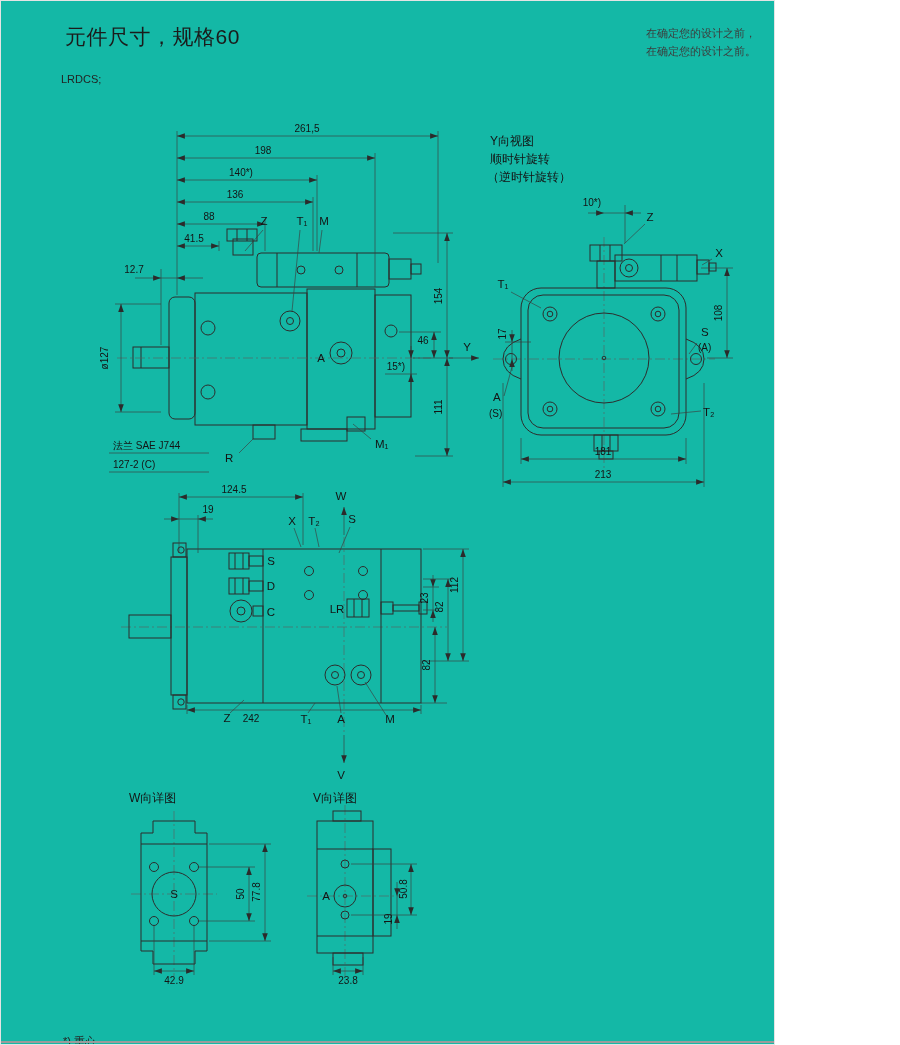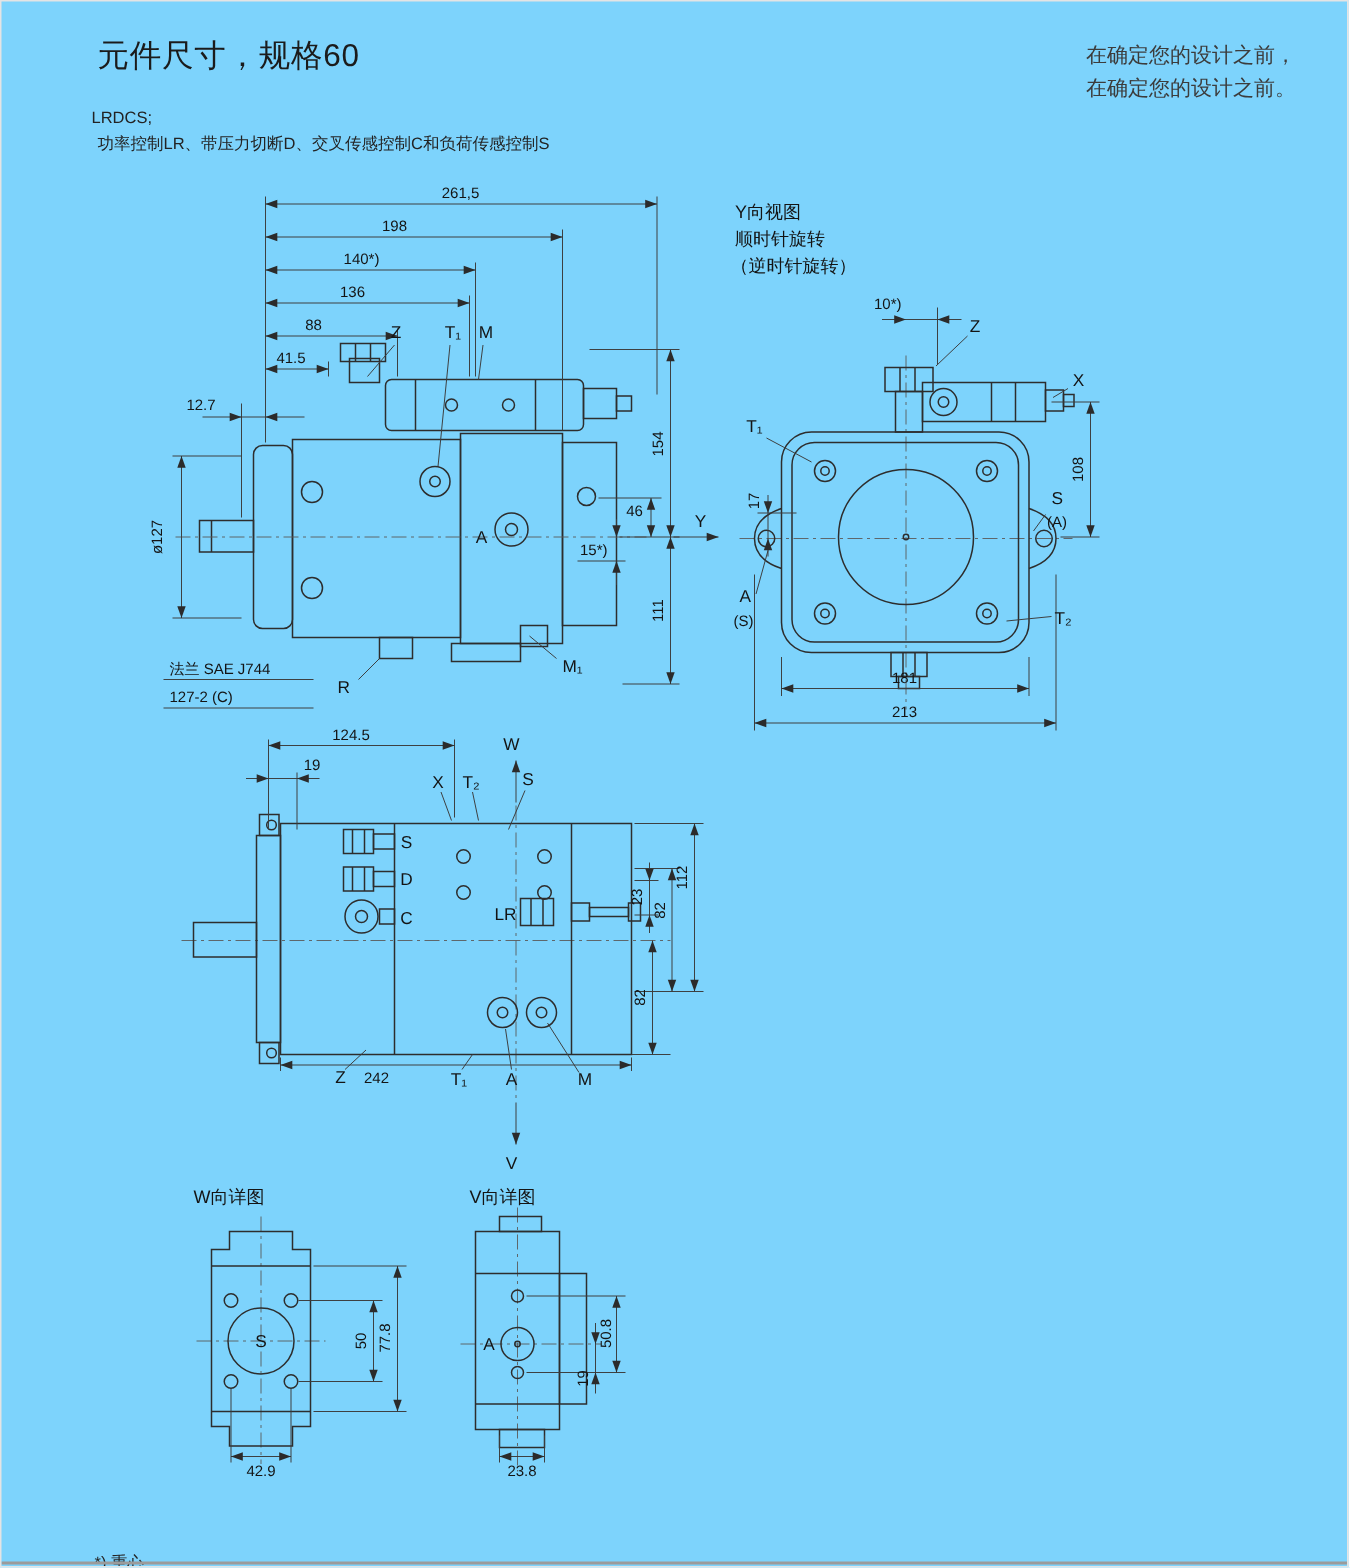--- a/index.html
+++ b/index.html
@@ -1,23 +1,23 @@
 <!DOCTYPE html>
 <html><head>
 <meta charset="utf-8">
 <style>
   * { margin:0; padding:0; box-sizing:border-box; }
   html,body { background:#ffffff; }
   .page {
-    position:relative; width:899px; height:1045px; background:#7dd3fc;
+    position:relative; width:775px; height:1045px; background:#14b8a6;
     font-family:"Liberation Sans","DejaVu Sans",sans-serif;
     border:1px solid #e4e4e4; overflow:hidden;
   }
   .title { position:absolute; left:64px; top:22px; font-size:21px; color:#1b1b1b; font-weight:500; letter-spacing:.5px; }
-  .note  { position:absolute; right:34px; top:24px; text-align:right; font-size:14px; color:#3c3c3c; line-height:1.6; }
+  .note  { position:absolute; right:18px; top:24px; text-align:right; font-size:11px; color:#3c3c3c; line-height:1.6; }
   .sub1  { position:absolute; left:60px; top:72px; font-size:11px; color:#232323; }
   .sub2  { position:absolute; left:64px; top:87px; font-size:11px; color:#232323; }
   .footnote { position:absolute; left:62px; top:997px; font-size:11px; color:#232323;margin-top:36px; }
   .bottom-rule { position:absolute; left:0; top:1040px; width:100%; height:2px; background:#9b9b9b; }
   svg.canvas { position:absolute; left:0; top:0; }
   .ol rect, .ol line, .ol circle, .ol path, .ol polyline { fill:none; stroke:#2d2d2d; stroke-width:1; }
   .dimset line { stroke:#3c3c3c; stroke-width:0.65; fill:none; }
   line.cl { stroke:#5a5a5a; stroke-width:0.6; stroke-dasharray:10 3 2 3; fill:none; }
   svg text { fill:#141414; font-family:"Liberation Sans","DejaVu Sans",sans-serif; }
   text.d  { font-size:10px; }
@@ -28,21 +28,20 @@
 <body>
 
 <div class="page">
 
   <div class="title">元件尺寸，规格60</div>
   <div class="note">
     <div>在确定您的设计之前，</div>
     <div>在确定您的设计之前。</div>
   </div>
   <div class="sub1">LRDCS;</div>
-  <div class="sub2">功率控制LR、带压力切断D、交叉传感控制C和负荷传感控制S</div>
 
   <svg class="canvas" width="900" height="1045" viewBox="0 0 900 1045">
     <defs>
       <marker id="arr" viewBox="0 0 10 8" refX="9.5" refY="4" markerWidth="9" markerHeight="7" markerUnits="userSpaceOnUse" orient="auto-start-reverse">
         <path d="M0.5,0.8 L9.5,4 L0.5,7.2 Z" fill="#2b2b2b"></path>
       </marker>
     </defs>
 
     <g>
       <g class="ol">

